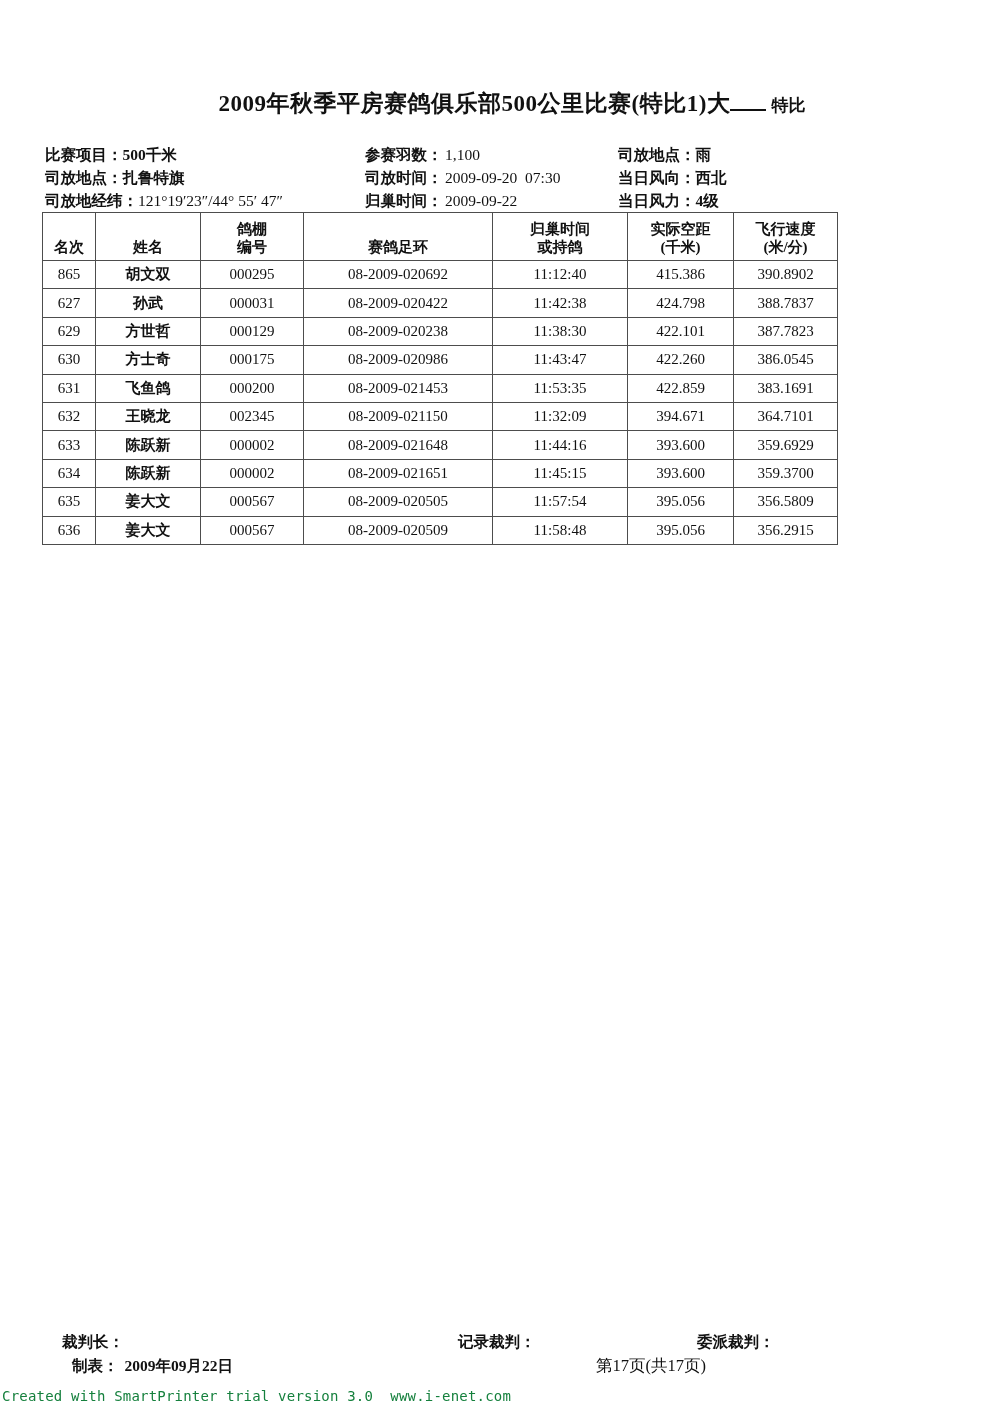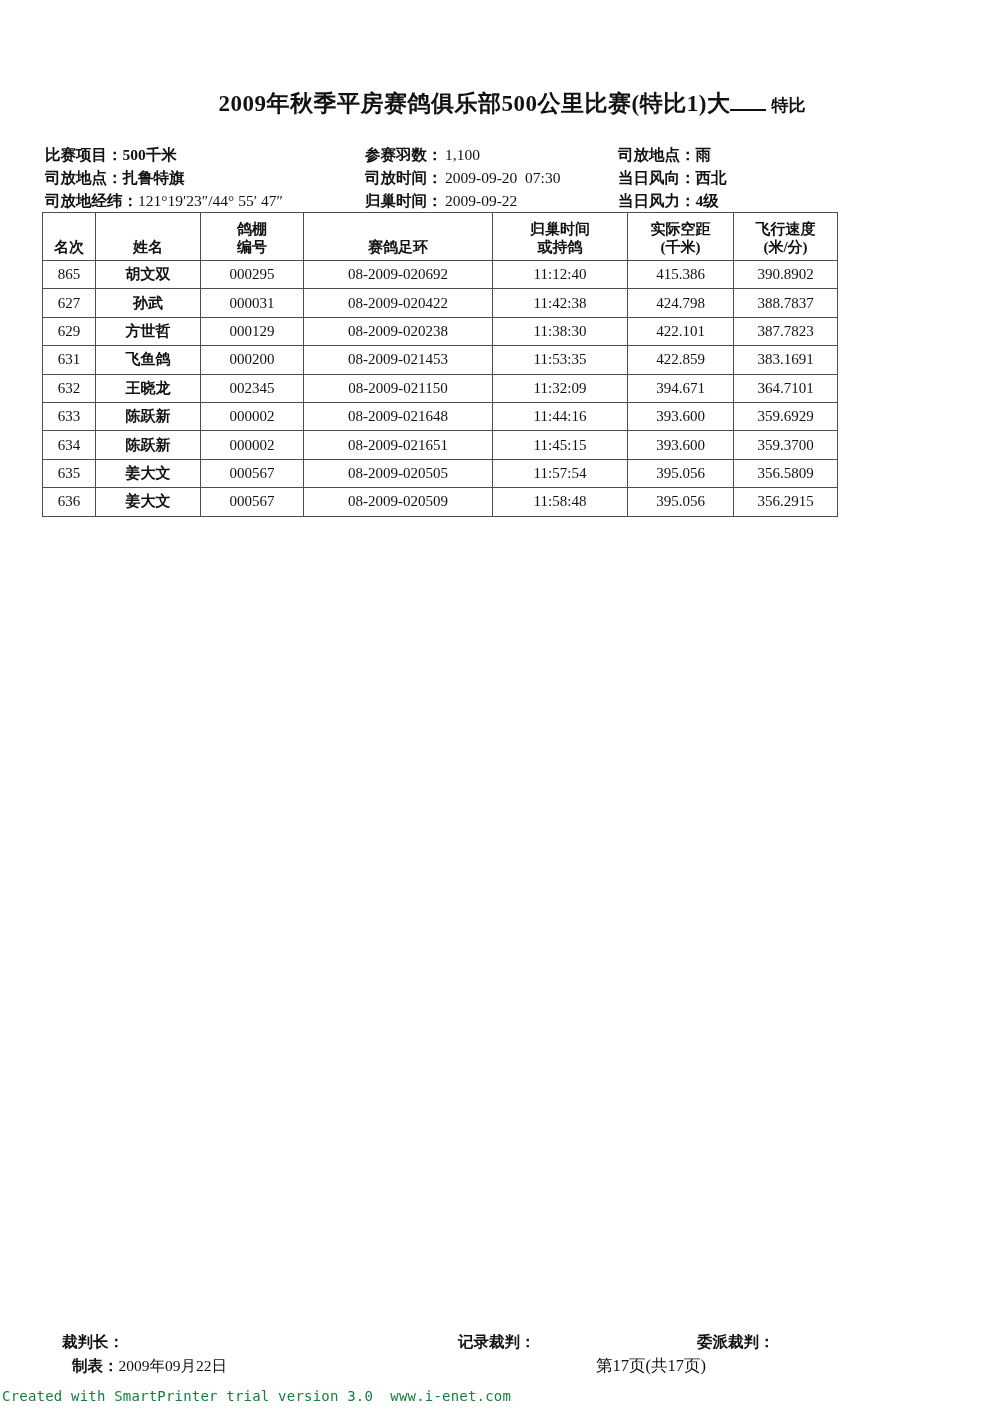--- a/index.html
+++ b/index.html
@@ -38,21 +38,21 @@
   }
   table.results td{height:27.4px;font-size:15px;vertical-align:middle;}
   td.c-name{font-weight:bold;font-size:15.5px;}
   .hl{display:block;}
   
   .foot-item{position:absolute;font-size:15.5px;font-weight:bold;white-space:nowrap;}
   .foot-chief{left:62px;top:1332px;}
   .foot-record{left:458px;top:1332px;}
   .foot-assigned{left:697px;top:1332px;}
   .foot-tab{left:72px;top:1356px;}
-  .foot-tab .date{font-weight:normal;margin-left:0;}
+  .foot-tab .date{font-weight:bold;margin-left:6px;}
   .page-info{position:absolute;left:596px;top:1355px;font-size:16.5px;font-weight:normal;white-space:nowrap;}
   .watermark{
     position:absolute;left:2px;top:1388px;
     font-family:"DejaVu Sans Mono","Liberation Mono",monospace;
     font-size:14px;letter-spacing:0.2px;white-space:pre;color:#15803d;
   }
 </style>
 </head>
 <body>
 
@@ -161,20 +161,29 @@
       <tr>
           <td class="c-rank">629</td>
           <td class="c-name">方世哲</td>
           <td class="c-loft">000129</td>
           <td class="c-ring">08-2009-020238</td>
           <td class="c-time">11:38:30</td>
           <td class="c-dist">422.101</td>
           <td class="c-speed">387.7823</td>
         </tr>
       <tr>
+          <td class="c-rank">630</td>
+          <td class="c-name">方士奇</td>
+          <td class="c-loft">000175</td>
+          <td class="c-ring">08-2009-020986</td>
+          <td class="c-time">11:43:47</td>
+          <td class="c-dist">422.260</td>
+          <td class="c-speed">386.0545</td>
+        </tr>
+      <tr>
           <td class="c-rank">631</td>
           <td class="c-name">飞鱼鸽</td>
           <td class="c-loft">000200</td>
           <td class="c-ring">08-2009-021453</td>
           <td class="c-time">11:53:35</td>
           <td class="c-dist">422.859</td>
           <td class="c-speed">383.1691</td>
         </tr>
       <tr>
           <td class="c-rank">632</td>

